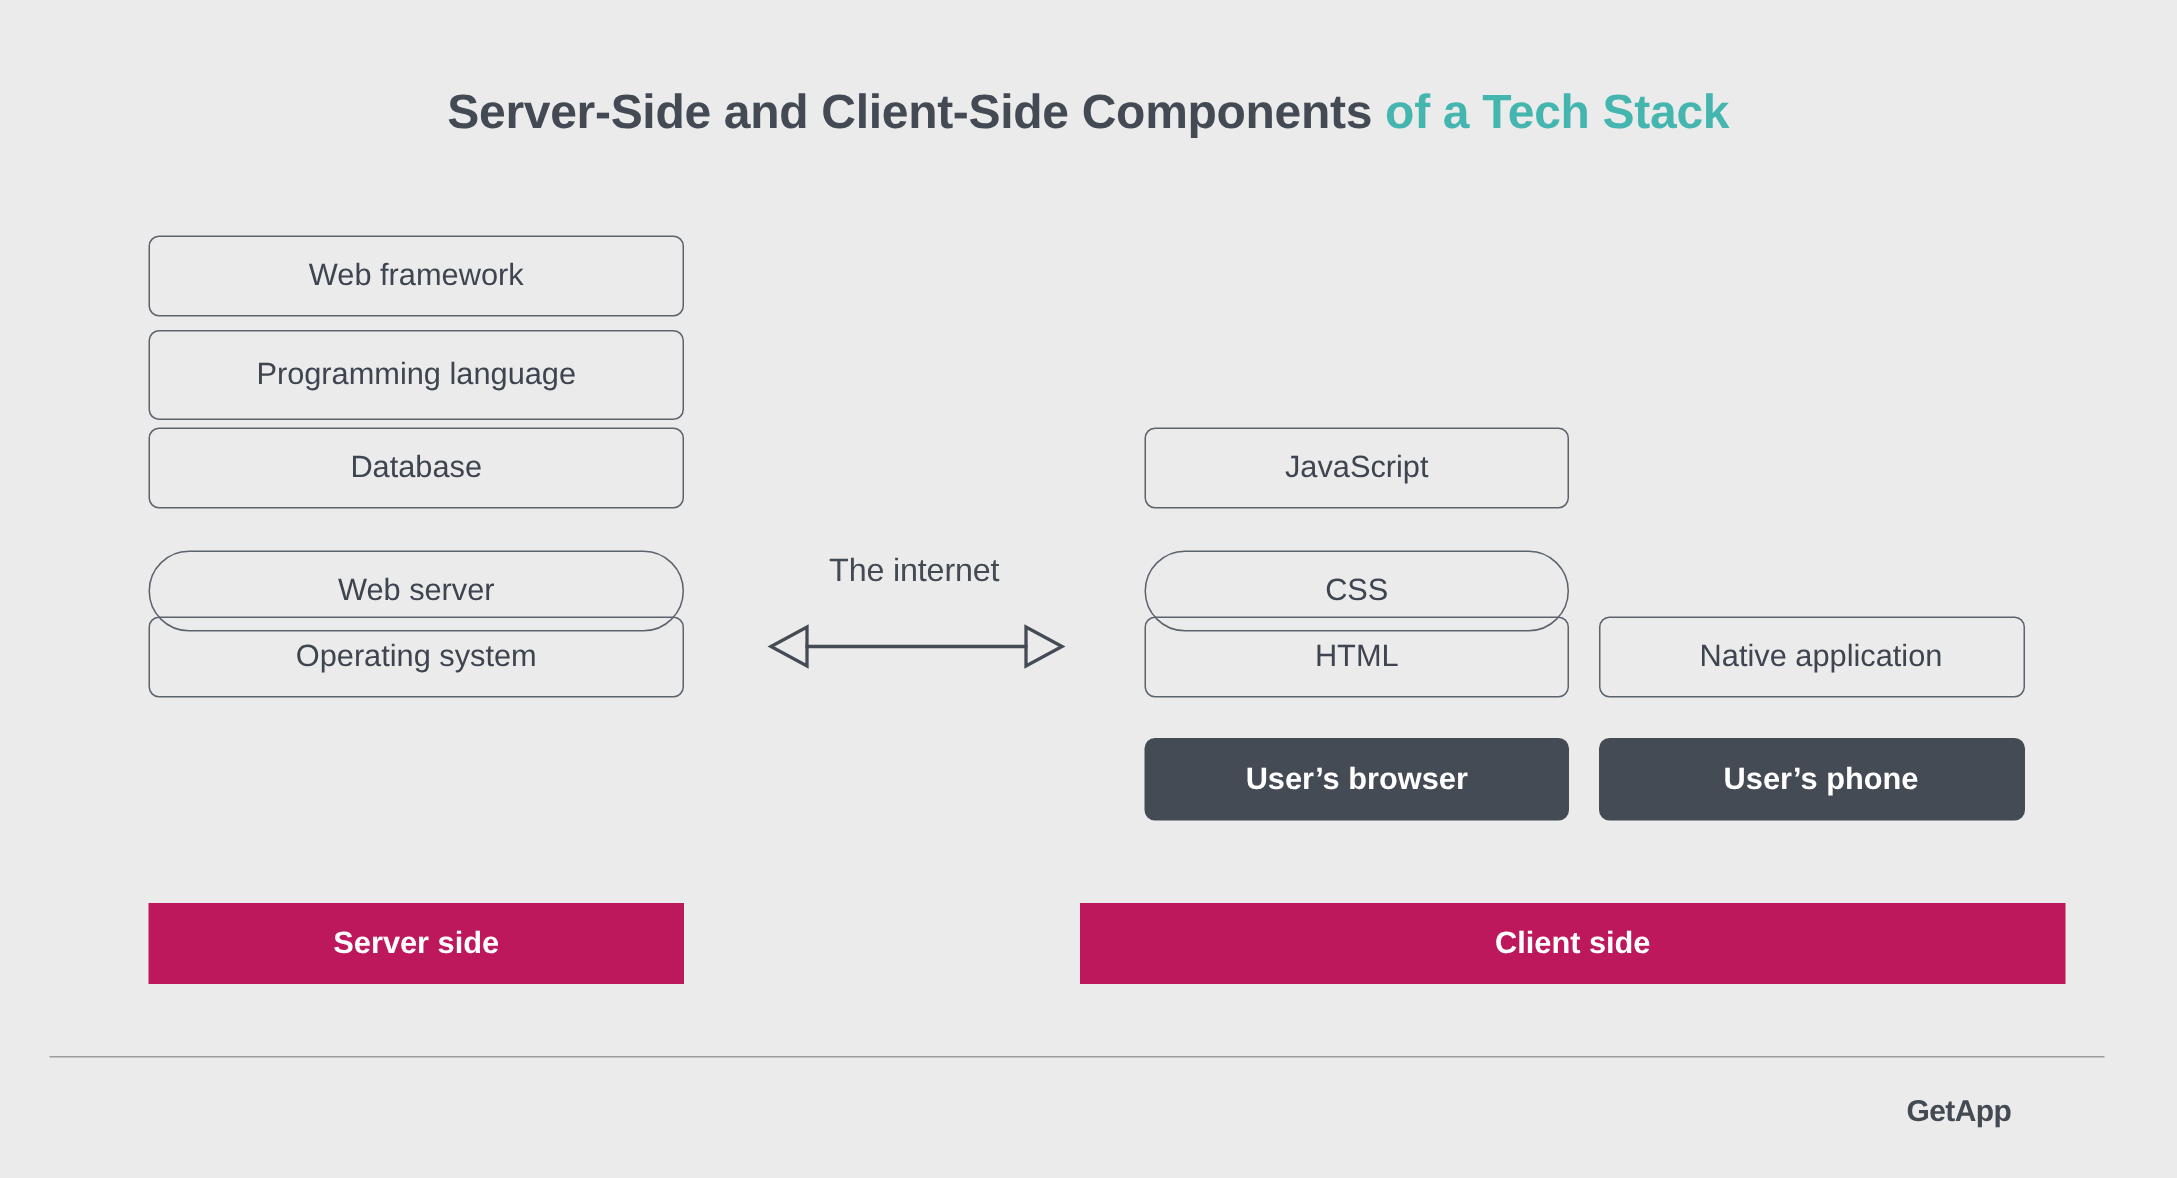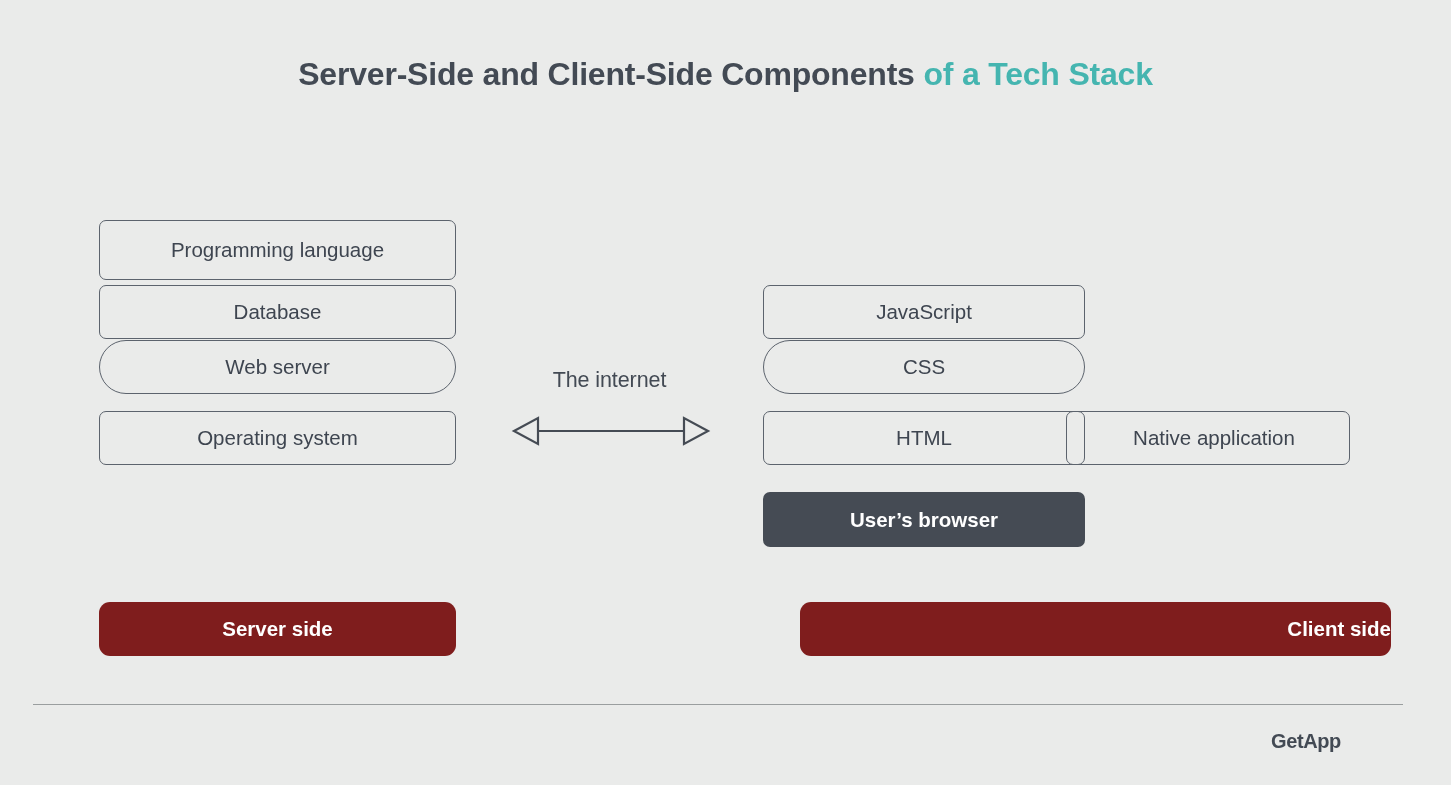--- a/index.html
+++ b/index.html
@@ -57,42 +57,42 @@
     color: #3e4550;
     font-weight: normal;
   }
   .box.dark {
     background: #454b54;
     color: #ffffff;
     font-weight: bold;
     border: none;
   }
   .box.teal {
-    background: #7f1d1d;
+    background: #be185d;
     color: #ffffff;
     font-weight: bold;
     border: none;
-    border-radius: 11px;
+    border-radius: 0;
   }
 
   
   
   .col-left  { left: 99px;  width: 357px; }
   
-  .col-mid   { left: 763px; width: 322px; }
+  .col-mid   { left: 763px; width: 283px; }
   
   .col-right { left: 1066px; width: 284px; padding-left: 12px; }
   
-  .col-wide  { left: 800px; width: 591px; justify-content: flex-end; }
+  .col-wide  { left: 720px; width: 657px; }
 
   
   .r1 { top: 157px;  height: 54px; }
   .r2 { top: 220px;  height: 60px; }
   .r3 { top: 285px;  height: 54px; }
-  .r4 { top: 340px;  height: 54px; border-radius: 27px; }
+  .r4 { top: 367px;  height: 54px; border-radius: 27px; }
   .r5 { top: 411px;  height: 54px; }
   .r-owner { top: 492px; height: 55px; }
   .r-side  { top: 602px; height: 54px; }
 
   
   .internet-label {
     position: absolute;
     left: 456px;
     top: 368px;
     width: 307px;
@@ -141,20 +141,23 @@
 </style>
 </head>
 <body>
 
 <div class="title">
   <span class="dark">Server-Side and Client-Side Components</span><span class="teal"> of a Tech Stack</span>
 </div>
 
 <div class="diagram">
 
+  <div class="box outline col-left r1">
+    <span>Web framework</span>
+  </div>
   <div class="box outline col-left r2">
     <span>Programming language</span>
   </div>
   <div class="box outline col-left r3">
     <span>Database</span>
   </div>
   <div class="box outline col-left r4">
     <span>Web server</span>
   </div>
   <div class="box outline col-left r5">
@@ -179,20 +182,23 @@
   </div>
   <div class="box outline col-mid r5">
     <span>HTML</span>
   </div>
   <div class="box dark col-mid r-owner">
     <span>User’s browser</span>
   </div>
 
   <div class="box outline col-right r5">
     <span>Native application</span>
+  </div>
+  <div class="box dark col-right r-owner">
+    <span>User’s phone</span>
   </div>
 
   <div class="box teal col-wide r-side">
     <span>Client side</span>
   </div>
 </div>
 
 <div class="divider"></div>
 
 <div class="logo">

